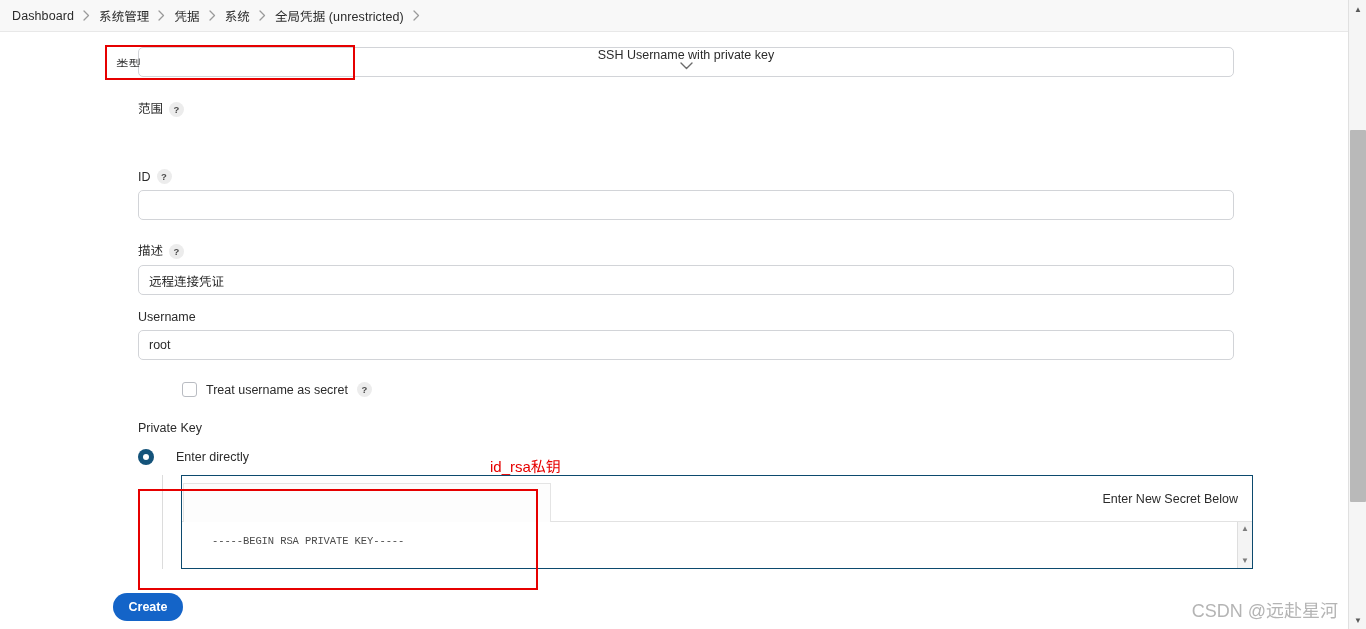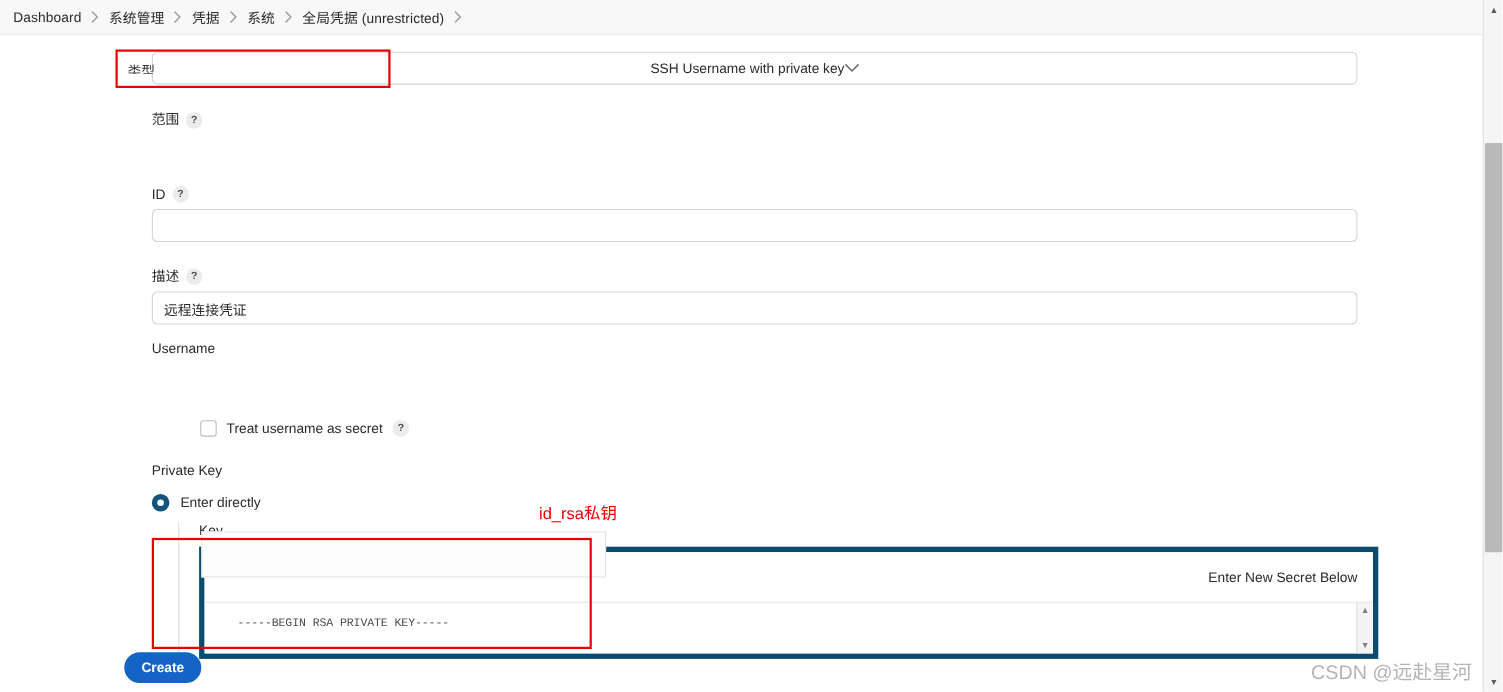--- a/index.html
+++ b/index.html
@@ -100,22 +100,23 @@
     border-radius: 5px;
     background: #fff;
     font-size: 12.5px;
     color: #2b2b2b;
     padding: 0 10px;
     display: flex;
     align-items: center;
     font-family: inherit;
   }
   .ctl.select {
-    justify-content: center;
-    cursor: pointer;
+    justify-content: flex-start;
+    cursor: pointer;
+    flex-direction: column;
   }
   .chev { color: #6b6b6b; display: flex; align-items: center; }
   .chev svg { display: block; }
 
   
   .type-label-clip {
     position: absolute;
     left: 116px;
     top: 26px;
     font-size: 12.5px;
@@ -144,21 +145,21 @@
     border: 1px solid #b9bcc2;
     border-radius: 3px;
     background: #fff;
     cursor: pointer;
     flex: none;
   }
   .checkrow .cb-label { font-size: 12.5px; color: #2b2b2b; }
 
   
   .section-title { font-size: 12.5px; color: #2b2b2b; margin-bottom: 14px; }
-  .radiorow { display: flex; align-items: center; gap: 10px; margin-bottom: 4px; }
+  .radiorow { display: flex; align-items: center; gap: 22px; margin-bottom: 4px; }
   .radio {
     width: 16px; height: 16px;
     border-radius: 50%;
     background: #14537a;
     display: flex; align-items: center; justify-content: center;
     cursor: pointer;
     flex: none;
   }
   .radio::after {
     content: "";
@@ -178,21 +179,21 @@
     padding-left: 18px;
   }
   .nested-label {
     font-size: 12.5px;
     color: #2b2b2b;
     margin-bottom: 8px;
   }
   .secret-box {
     width: 1072px;
     background: #fff;
-    border: 5px solid #0c4a6e;
+    border: 1px solid #0c4a6e;
   }
   .secret-head {
     height: 46px;
     display: flex;
     align-items: center;
     justify-content: flex-end;
     padding-right: 14px;
     font-size: 12.5px;
     color: #2b2b2b;
     border-bottom: 1px solid #e2e2e2;
@@ -390,38 +391,38 @@
         <span>描述</span>
         <span class="help-badge">?</span>
       </div>
       <input class="ctl" type="text" value="远程连接凭证" style="">
     </div>
 
     <div class="row" id="row-user">
       <div class="field-label">
         <span>Username</span>
       </div>
+      <input class="ctl" type="text" value="root" style="">
     </div>
 
     <div class="row checkrow" id="row-secret">
       <span class="cbox"></span>
       <span class="cb-label">Treat username as secret</span>
       <span class="help-badge">?</span>
     </div>
 
     <div class="row" id="row-pk">
       <div class="section-title">Private Key</div>
       <div class="radiorow">
         <span class="radio"></span>
         <span class="r-label">Enter directly</span>
       </div>
     </div>
 
     <div class="nested">
-      <div class="nested-label">Key</div>
 
       <div class="secret-box">
         <div class="secret-head">
           <div class="secret-head-inner"></div>
           <span>Enter New Secret Below</span>
         </div>
         <div class="secret-body">
           <div class="keytext">-----BEGIN RSA PRIVATE KEY-----</div>
           <div class="mini-scroll">
             <span class="mini-arrow">▲</span>

